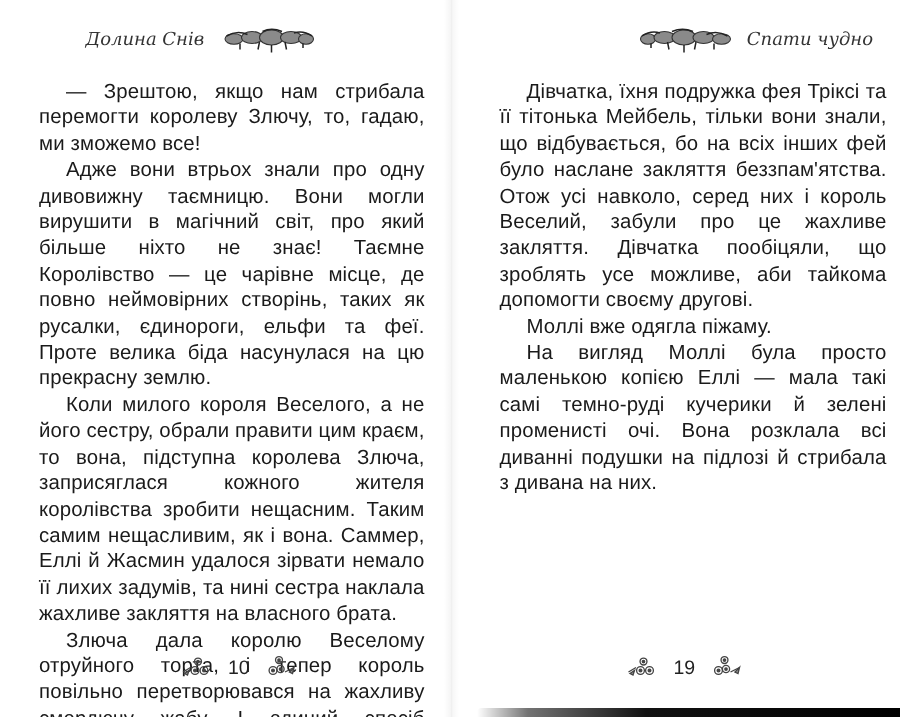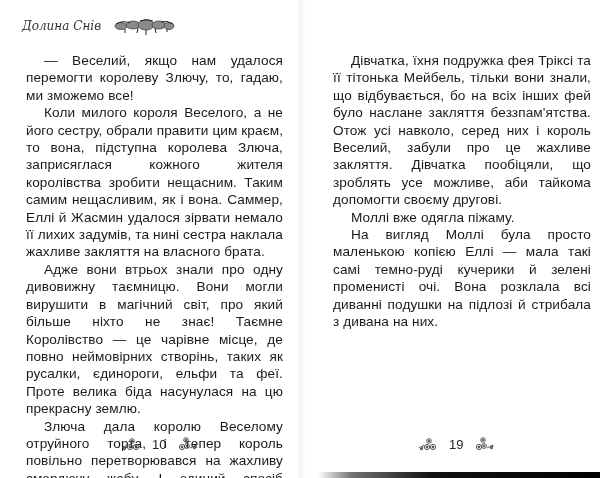--- a/index.html
+++ b/index.html
@@ -14,21 +14,21 @@
     .page.left { left: 0; width: 300px; }
     .page.right { left: 300px; width: 300px; }
     .gutter {
       position: absolute; left: 296px; top: 0; width: 10px; height: 478px;
       background: linear-gradient(to right, rgba(0,0,0,0) 0%, rgba(0,0,0,0.04) 45%, rgba(0,0,0,0.06) 50%, rgba(0,0,0,0.03) 60%, rgba(0,0,0,0) 100%);
     }
     .running-head {
       position: absolute; top: 15px; height: 22px;
       display: flex; align-items: center;
       font-family: "DejaVu Serif", serif; font-style: italic;
-      font-size: 12px; color: #333;
+      font-size: 12px; color: #333; margin-left: 35px;
     }
     .left .running-head { left: 22px; }
     .right .running-head { right: 18px; flex-direction: row-reverse; }
     .ornament { display: inline-block; width: 62px; height: 20px; margin: 0 10px; }
     .left .ornament { margin-left: 12px; }
     .right .ornament { margin-right: 10px; }
     .body-text {
       position: absolute; top: 52px;
       font-size: 13.6px; line-height: 17.4px;
       text-align: justify; letter-spacing: 0.1px;
@@ -68,23 +68,23 @@
           <ellipse cx="56" cy="10" rx="5" ry="3.5"></ellipse>
         </g>
         <g stroke="#222" stroke-width="1" fill="none">
           <path d="M12 13 L12 17 M25 12 L24 17 M33 14 L33 19 M42 12 L43 17 M54 13 L54 16"></path>
           <path d="M3 8 Q10 4 17 7 M27 5 Q33 2 40 5 M48 6 Q54 4 60 8"></path>
         </g>
       </svg>
     </div>
 
     <div class="body-text">
-      <p>— Веселий, якщо нам удалося перемогти королеву Злючу, то, гадаю, ми зможемо все!</p>
+      <p>— Зрештою, якщо нам стрибала перемогти королеву Злючу, то, гадаю, ми зможемо все!</p>
+      <p>Адже вони втрьох знали про одну дивовижну таємницю. Вони могли вирушити в магічний світ, про який більше ніхто не знає! Таємне Королівство — це чарівне місце, де повно неймовірних створінь, таких як русалки, єдинороги, ельфи та феї. Проте велика біда насунулася на цю прекрасну землю.</p>
       <p>Коли милого короля Веселого, а не його сестру, обрали правити цим краєм, то вона, підступна королева Злюча, заприсяглася кожного жителя королівства зробити нещасним. Таким самим нещасливим, як і вона. Саммер, Еллі й Жасмин удалося зірвати немало її лихих задумів, та нині сестра наклала жахливе закляття на власного брата.</p>
-      <p>Адже вони втрьох знали про одну дивовижну таємницю. Вони могли вирушити в магічний світ, про який більше ніхто не знає! Таємне Королівство — це чарівне місце, де повно неймовірних створінь, таких як русалки, єдинороги, ельфи та феї. Проте велика біда насунулася на цю прекрасну землю.</p>
       <p>Злюча дала королю Веселому отруйного торта, і тепер король повільно перетворювався на жахливу смердючу жабу. І єдиний спосіб вилікувати короля — це дати йому випити протиотрути, однак щоб приготувати її,</p>
     </div>
 
     <div class="folio">
       <svg class="flower" viewBox="0 0 24 16">
         <g fill="none" stroke="#444" stroke-width="0.9">
           <path d="M2 12 L7 9"></path>
             <path d="M3 13 L6 11 L5 14 Z" fill="#999"></path>
           <circle cx="12" cy="5" r="2.3"></circle>
             <circle cx="12" cy="5" r="0.8" fill="#444"></circle>
@@ -106,20 +106,36 @@
           <path d="M16 12 L22 9"></path>
             <path d="M19 12 L22 9 L21 13 Z" fill="#999"></path>
         </g>
       </svg>
     </div>
   </div>
 
   <div class="gutter"></div>
 
   <div class="page right">
+    <div class="running-head">
+      <span>Спати чудно</span>
+      <svg class="ornament" viewBox="0 0 62 20">
+        <g fill="#8a8a8a" stroke="#333" stroke-width="0.7">
+          <ellipse cx="6" cy="10" rx="5" ry="3.5"></ellipse>
+          <ellipse cx="17" cy="9" rx="7" ry="4"></ellipse>
+          <ellipse cx="30" cy="9" rx="8" ry="5"></ellipse>
+          <ellipse cx="43" cy="9" rx="7" ry="4"></ellipse>
+          <ellipse cx="55" cy="10" rx="6" ry="3.5"></ellipse>
+        </g>
+        <g stroke="#222" stroke-width="1" fill="none">
+          <path d="M8 13 L8 16 M19 12 L20 17 M30 14 L30 19 M38 12 L37 17 M50 13 L50 17"></path>
+          <path d="M2 8 Q8 4 14 6 M22 5 Q29 2 36 5 M45 7 Q52 4 59 8"></path>
+        </g>
+      </svg>
+    </div>
 
     <div class="body-text">
       <p>Дівчатка, їхня подружка фея Тріксі та її тітонька Мейбель, тільки вони знали, що відбувається, бо на всіх інших фей було наслане закляття беззпам'ятства. Отож усі навколо, серед них і король Веселий, забули про це жахливе закляття. Дівчатка пообіцяли, що зроблять усе можливе, аби тайкома допомогти своєму другові.</p>
       <p>Моллі вже одягла піжаму.</p>
       <p>На вигляд Моллі була просто маленькою копією Еллі — мала такі самі темно-руді кучерики й зелені променисті очі. Вона розклала всі диванні подушки на підлозі й стрибала з дивана на них.</p>
     </div>
 
     <div class="folio">
       <svg class="flower" viewBox="0 0 24 16">
         <g fill="none" stroke="#444" stroke-width="0.9">

